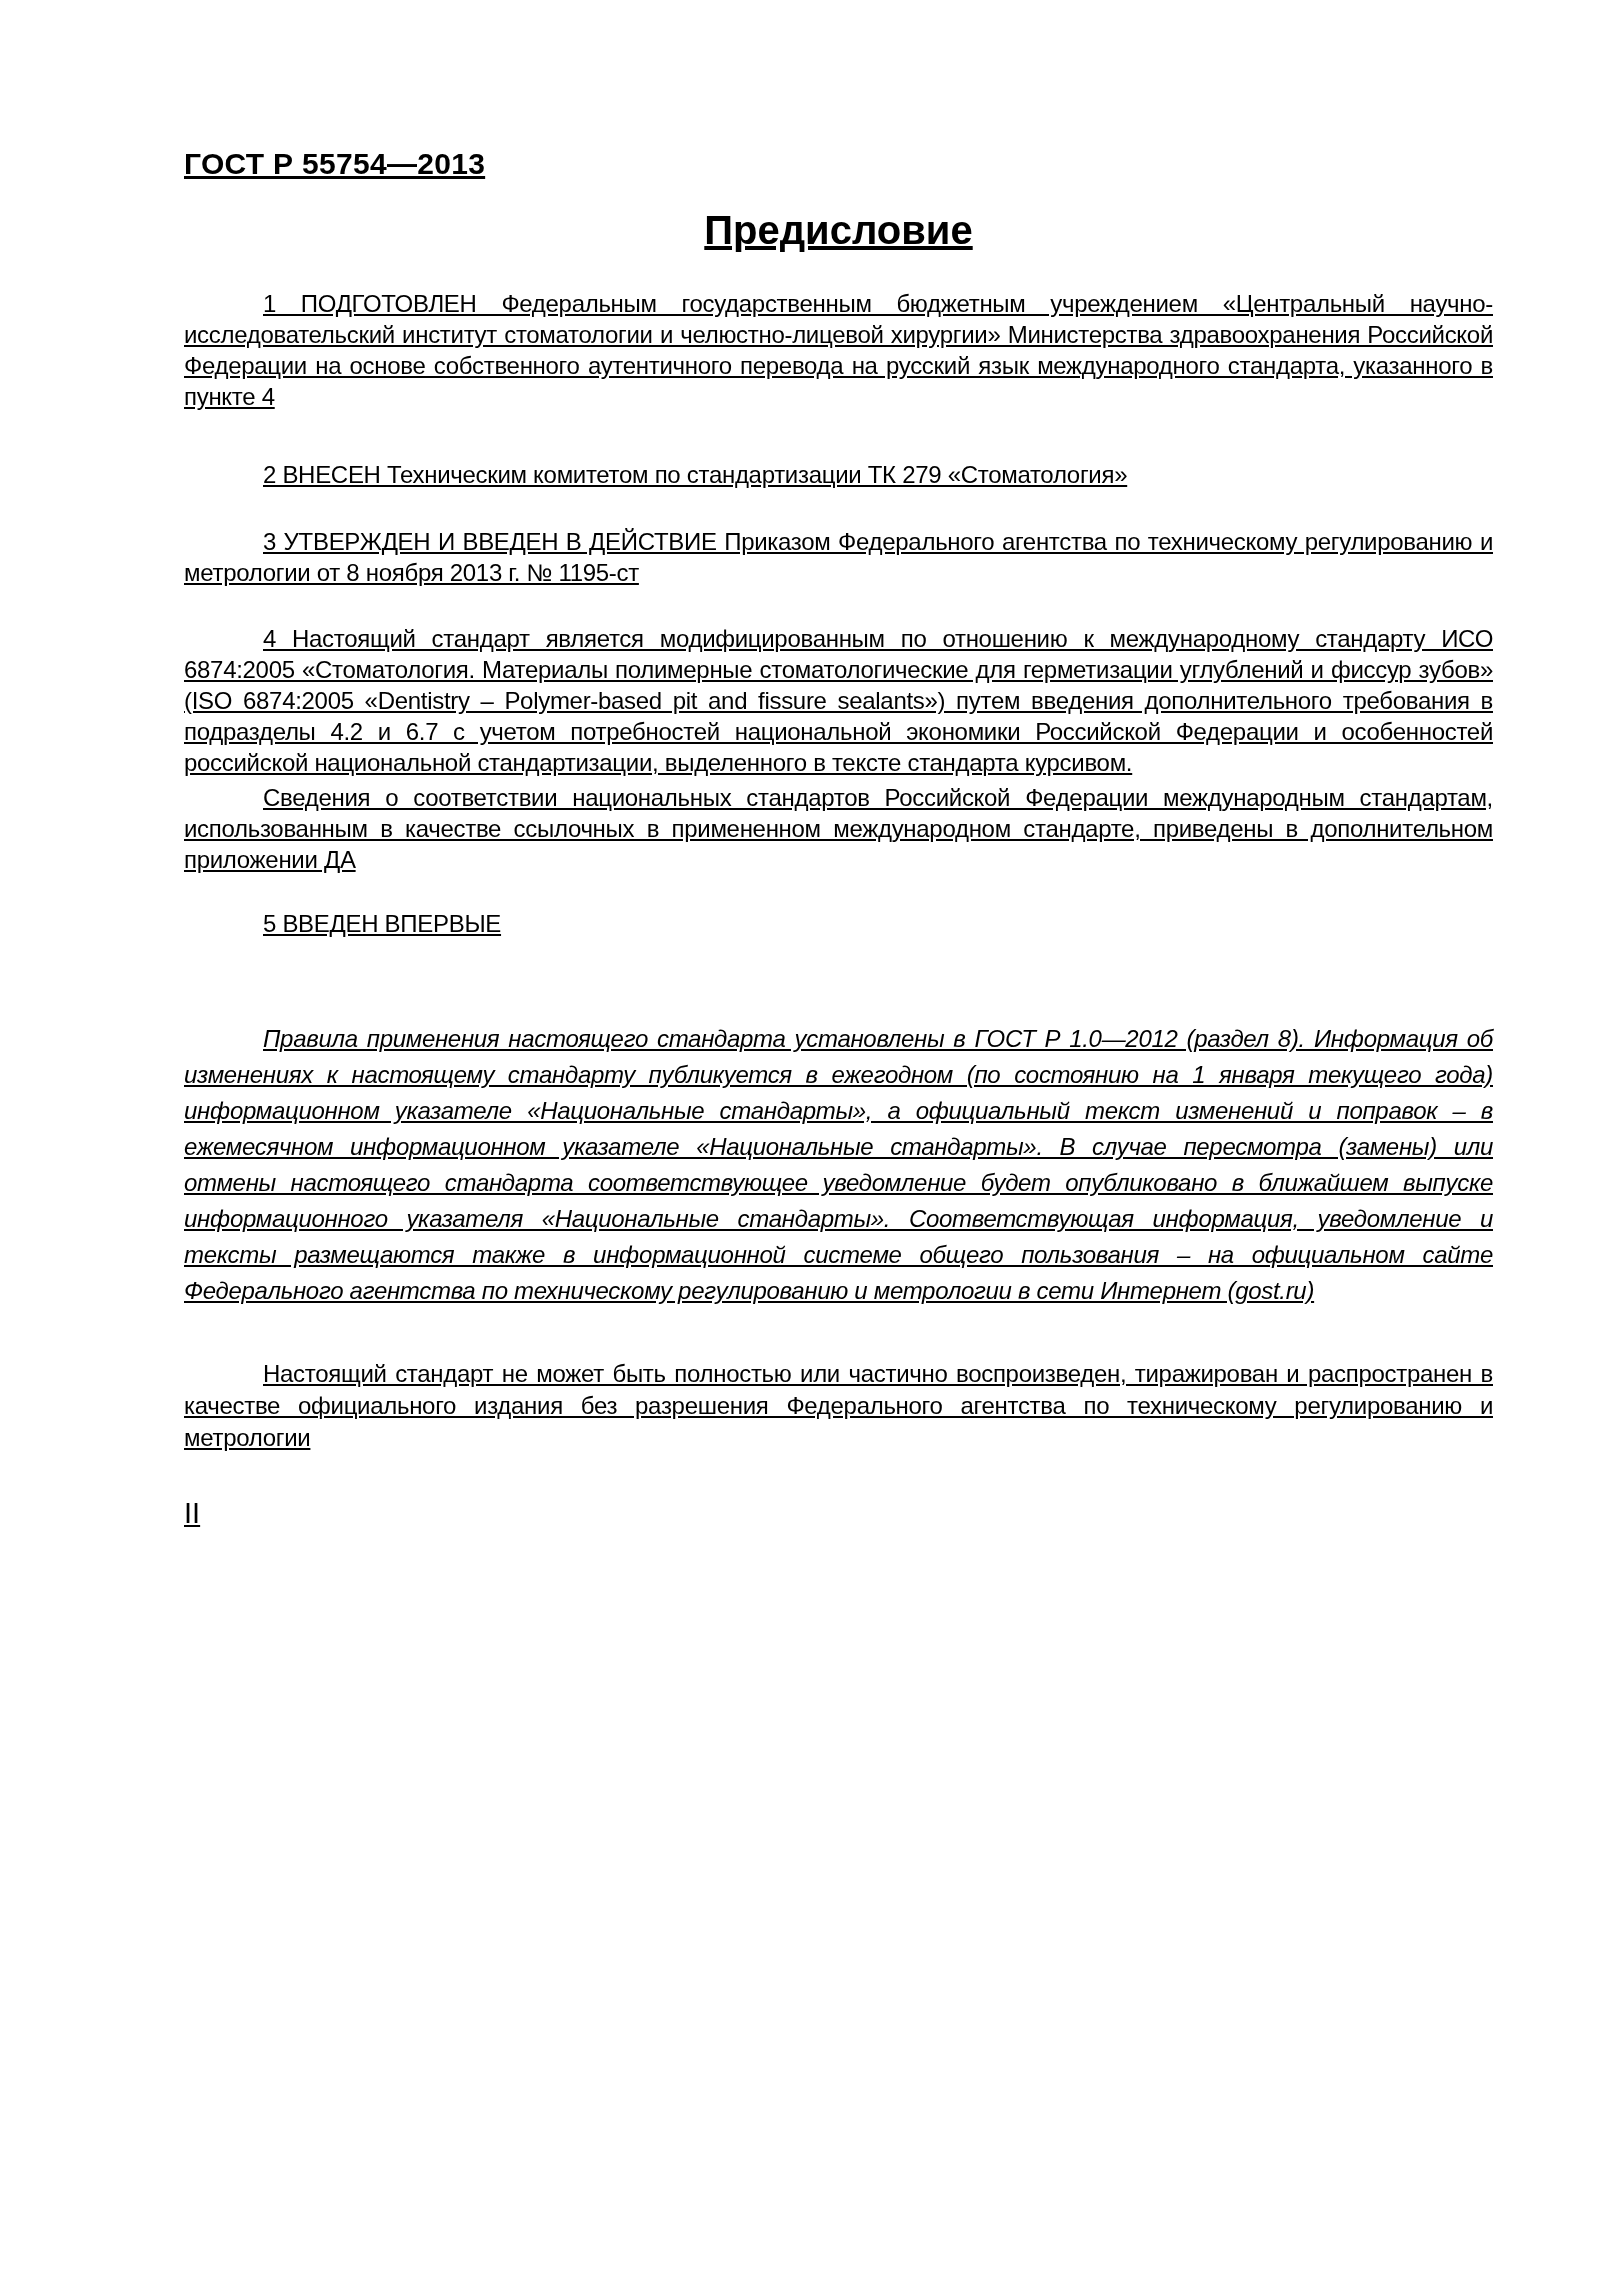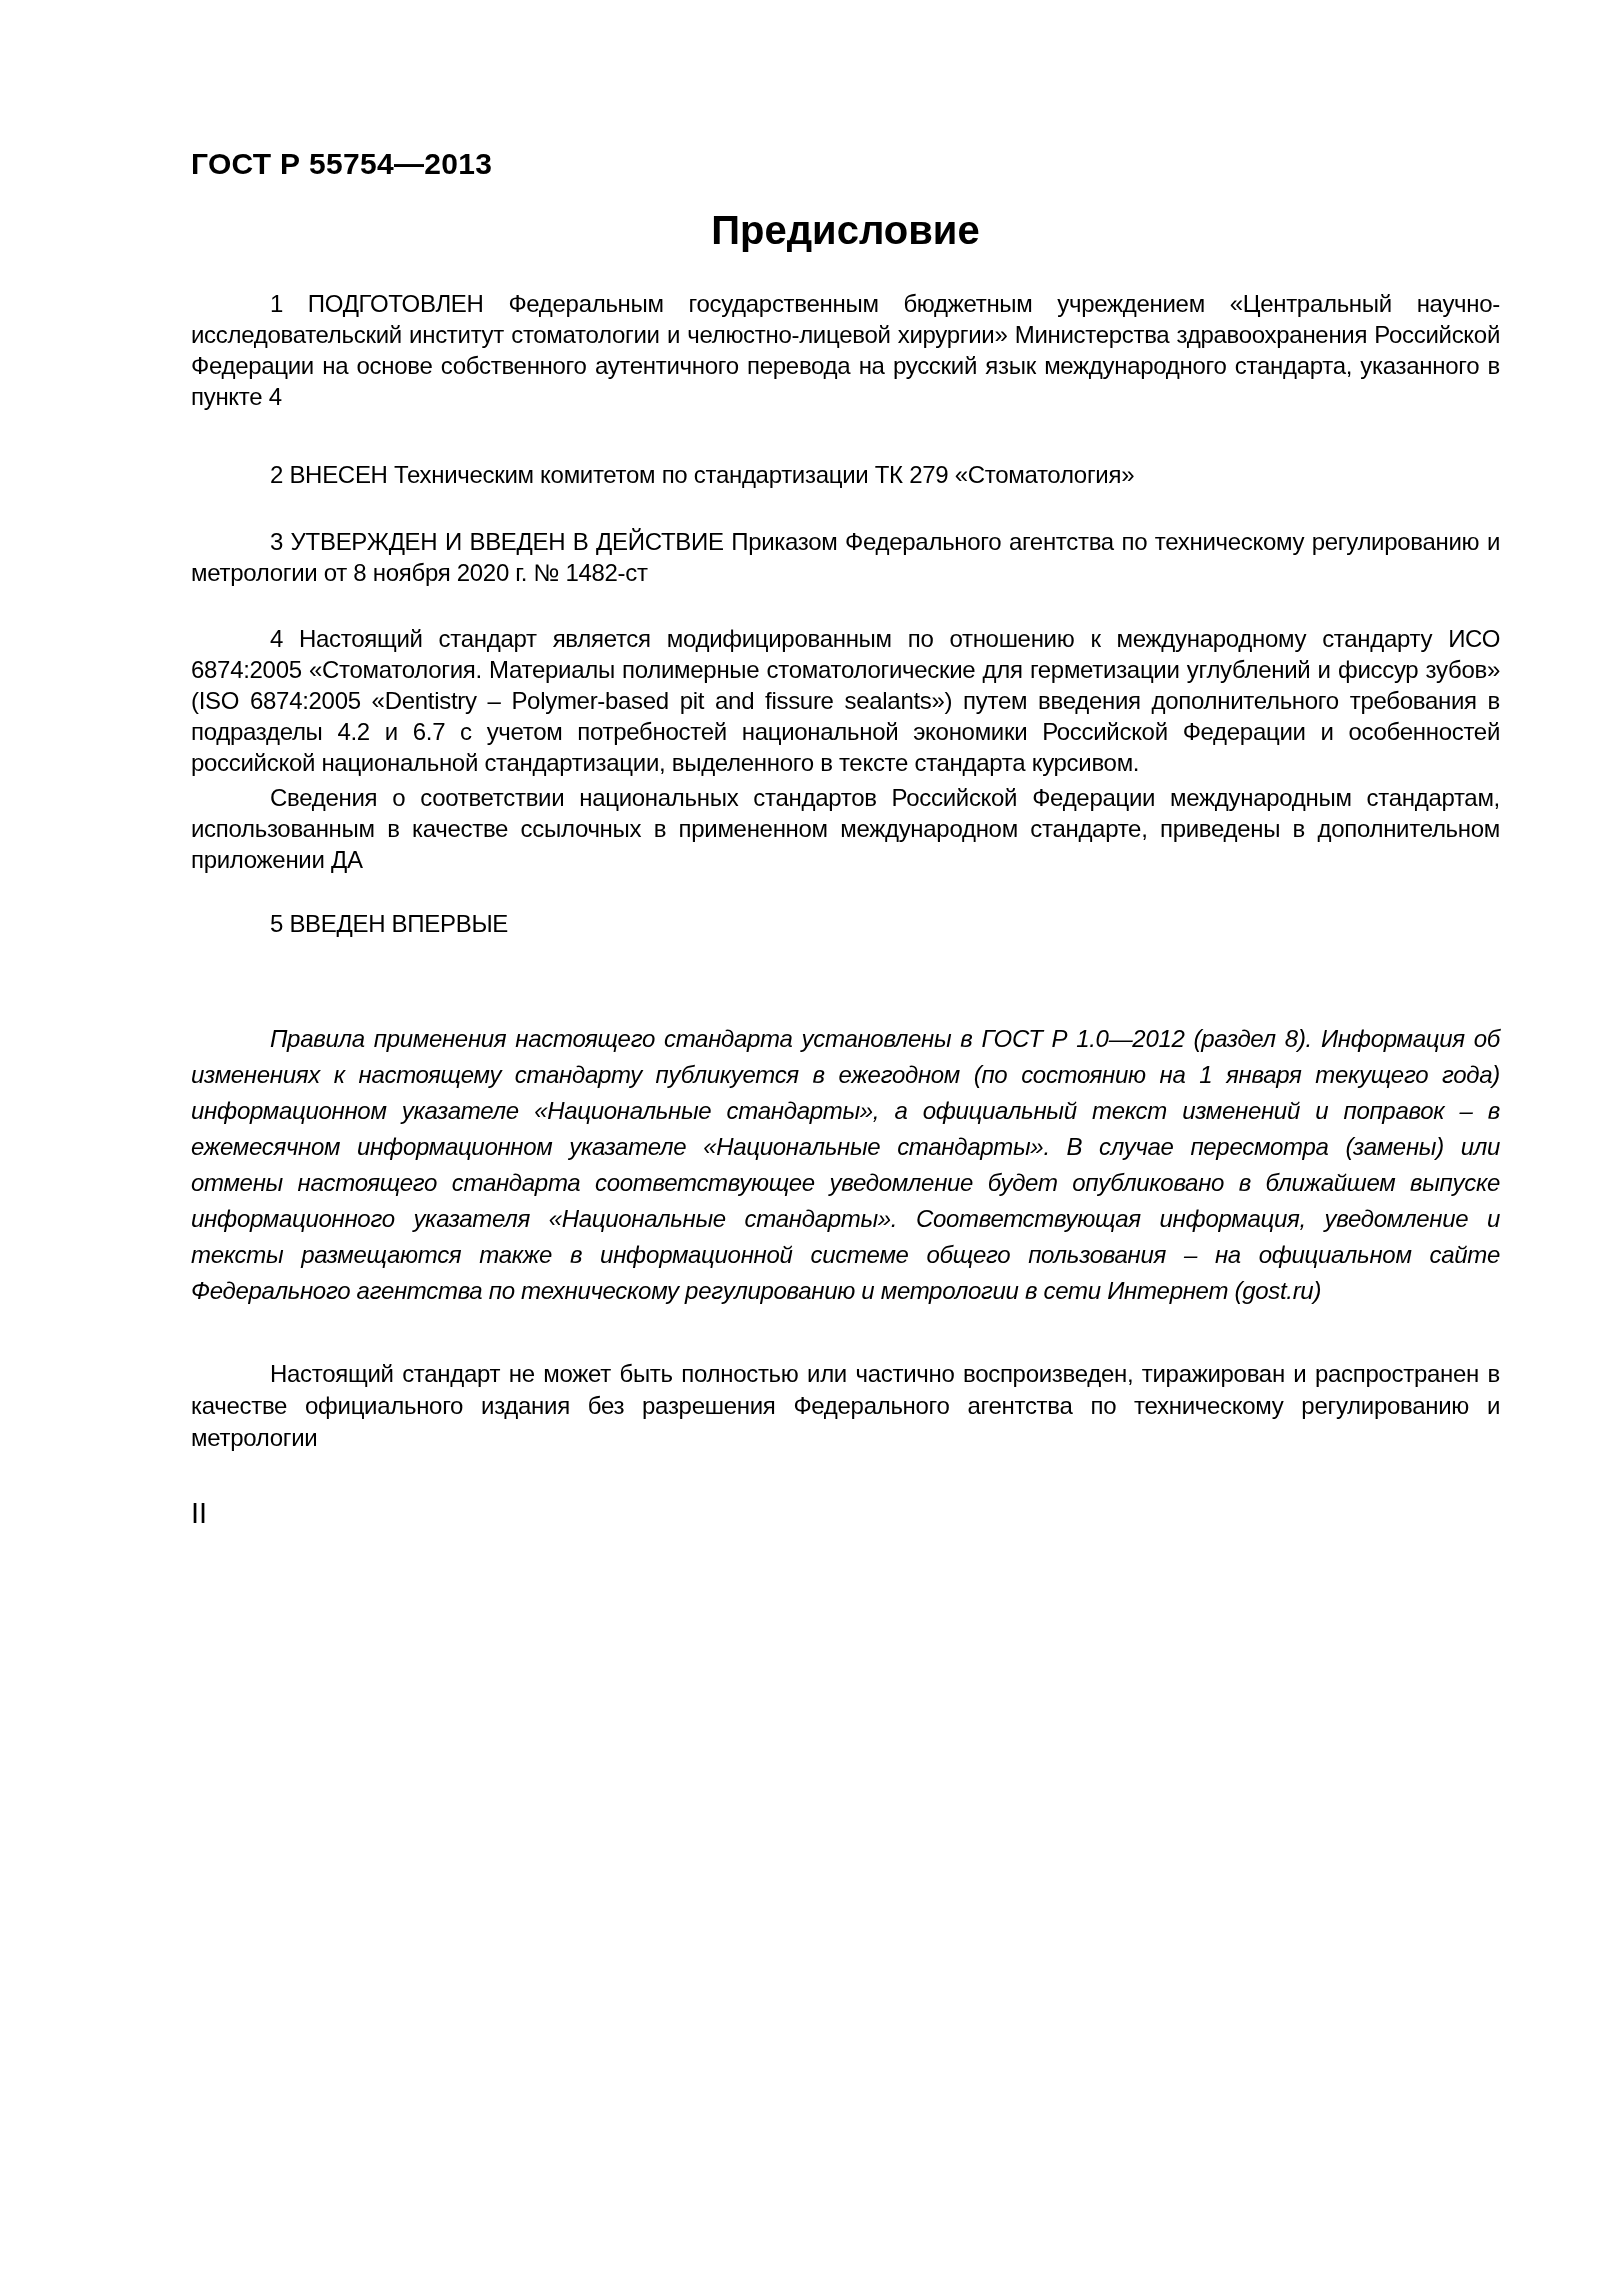--- a/index.html
+++ b/index.html
@@ -12,23 +12,24 @@
     position: relative;
     width: 1623px;
     height: 2295px;
     background: #ffffff;
     color: #000000;
     font-family: "Liberation Sans", "DejaVu Sans", sans-serif;
     overflow: hidden;
   }
   .content {
     position: absolute;
-    left: 191px;
+    left: 184px;
     top: 0;
     width: 1309px;
+    text-decoration: underline;
   }
   .doc-header {
     margin: 147px 0 0 0;
     font-weight: bold;
     font-size: 30px;
     line-height: 33px;
     letter-spacing: 0.3px;
   }
   .doc-title {
     margin: 34px 0 0 0;
@@ -80,21 +81,21 @@
   <div class="content">
 
     <div class="doc-header">ГОСТ Р 55754—2013</div>
 
     <div class="doc-title">Предисловие</div>
 
     <p class="para p1">1 ПОДГОТОВЛЕН Федеральным государственным бюджетным учреждением «Центральный научно-исследовательский институт стоматологии и челюстно-лицевой хирургии» Министерства здравоохранения Российской Федерации на основе собственного аутентичного перевода на русский язык международного стандарта, указанного в пункте 4</p>
 
     <p class="para p2">2 ВНЕСЕН Техническим комитетом по стандартизации ТК 279 «Стоматология»</p>
 
-    <p class="para p3">3 УТВЕРЖДЕН И ВВЕДЕН В ДЕЙСТВИЕ Приказом Федерального агентства по техническому регулированию и метрологии от 8 ноября 2020 г. № 1482-ст</p>
+    <p class="para p3">3 УТВЕРЖДЕН И ВВЕДЕН В ДЕЙСТВИЕ Приказом Федерального агентства по техническому регулированию и метрологии от 8 ноября 2013 г. № 1195-ст</p>
 
     <p class="para p4">4 Настоящий стандарт является модифицированным по отношению к международному стандарту ИСО 6874:2005 «Стоматология. Материалы полимерные стоматологические для герметизации углублений и фиссур зубов» (ISO 6874:2005 «Dentistry – Polymer-based pit and fissure sealants») путем введения дополнительного требования в подразделы 4.2 и 6.7 с учетом потребностей национальной экономики Российской Федерации и особенностей российской национальной стандартизации, выделенного в тексте стандарта курсивом.</p>
 
     <p class="para p4a">Сведения о соответствии национальных стандартов Российской Федерации международным стандартам, использованным в качестве ссылочных в примененном международном стандарте, приведены в дополнительном приложении ДА</p>
 
     <p class="para p5">5 ВВЕДЕН ВПЕРВЫЕ</p>
 
     <p class="para italic-block">Правила применения настоящего стандарта установлены в ГОСТ Р 1.0—2012 (раздел 8). Информация об изменениях к настоящему стандарту публикуется в ежегодном (по состоянию на 1 января текущего года) информационном указателе «Национальные стандарты», а официальный текст изменений и поправок – в ежемесячном информационном указателе «Национальные стандарты». В случае пересмотра (замены) или отмены настоящего стандарта соответствующее уведомление будет опубликовано в ближайшем выпуске информационного указателя «Национальные стандарты». Соответствующая информация, уведомление и тексты размещаются также в информационной системе общего пользования – на официальном сайте Федерального агентства по техническому регулированию и метрологии в сети Интернет (gost.ru)</p>
 
 

